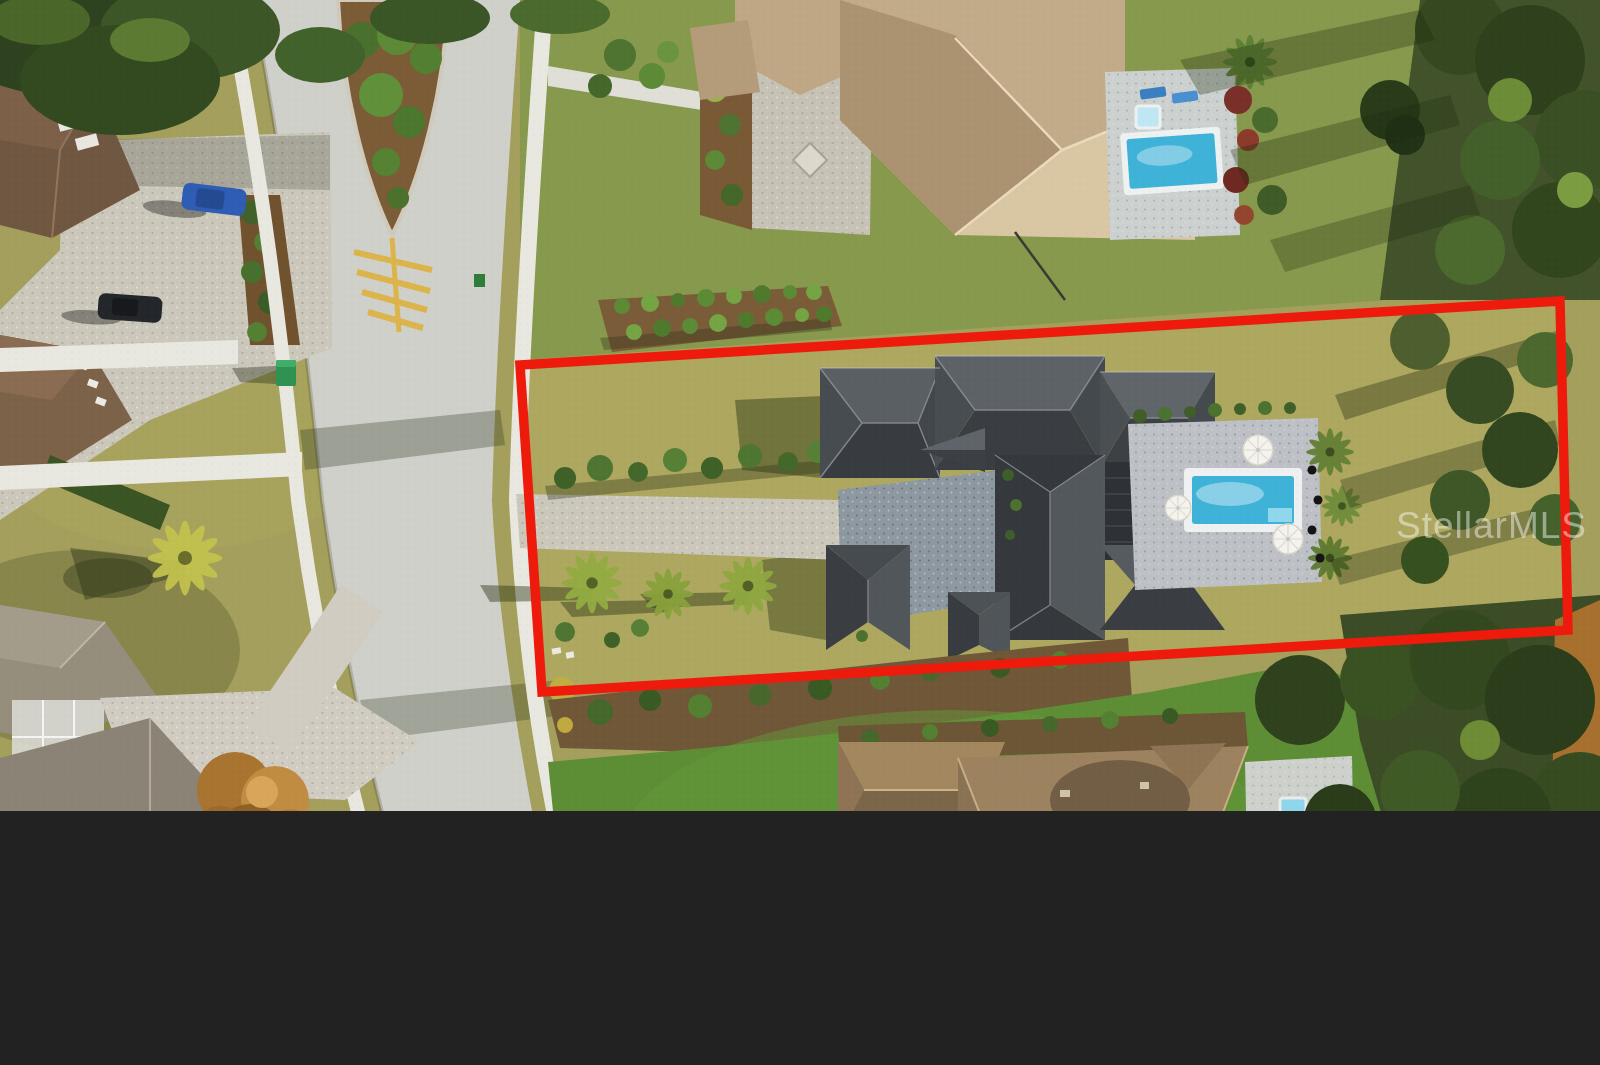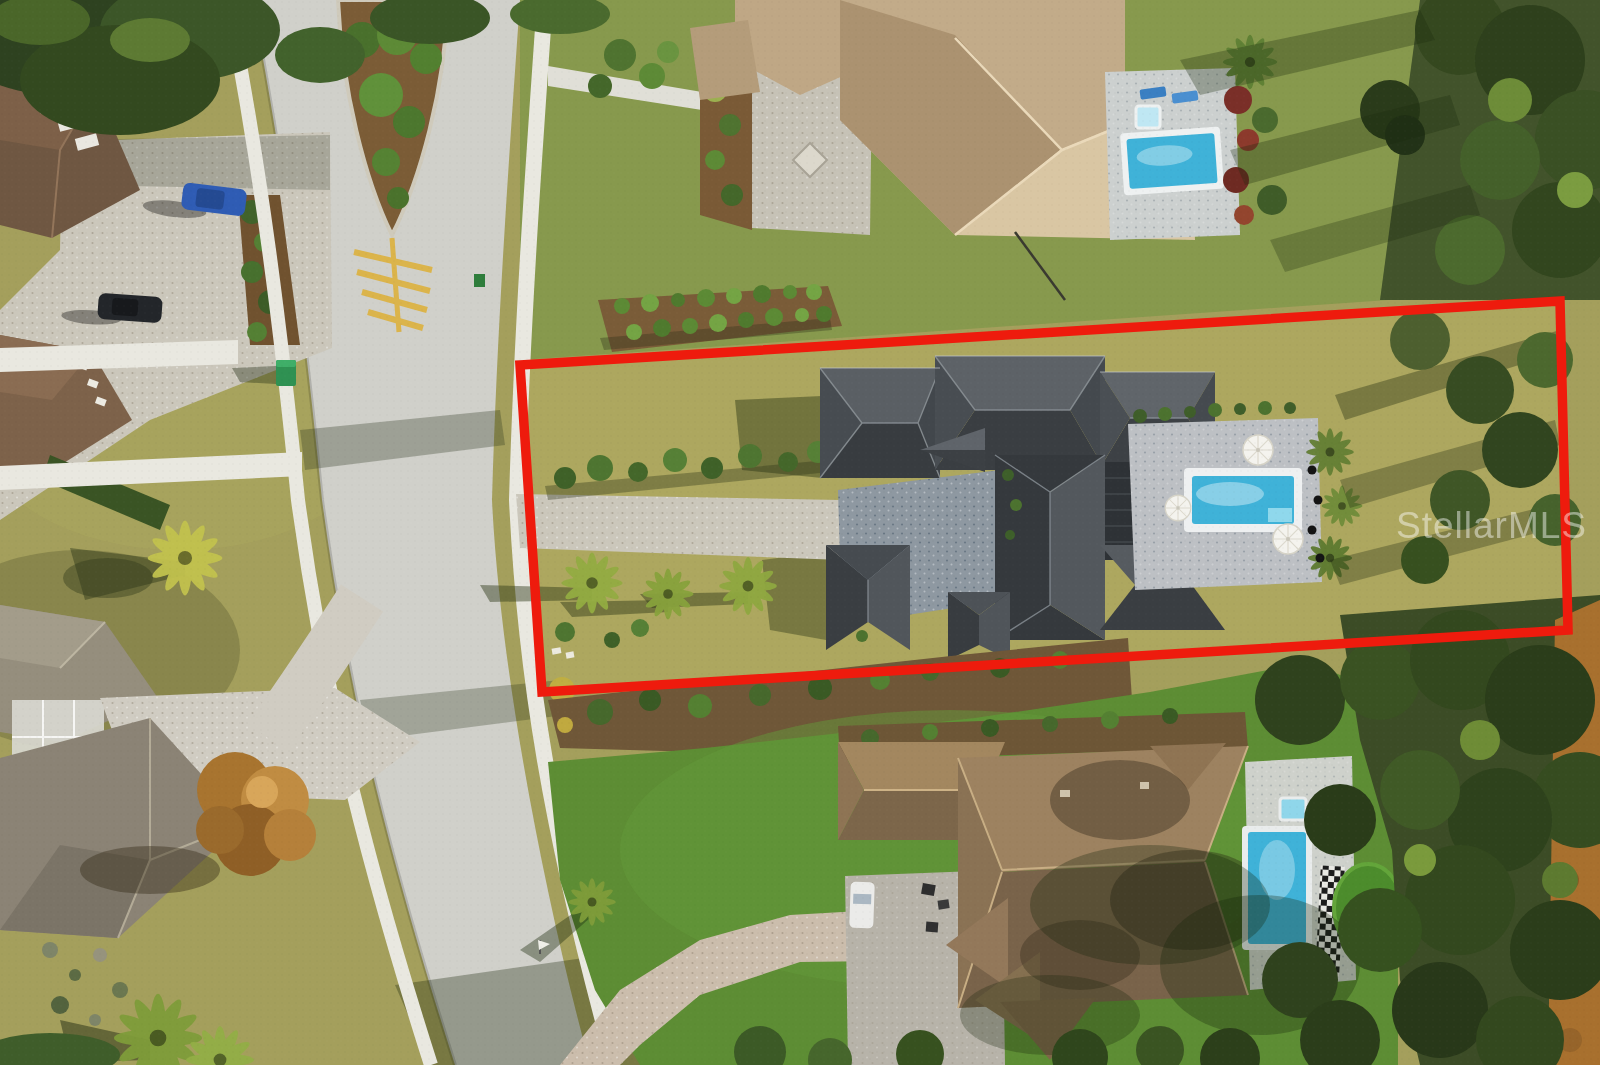--- a/index.html
+++ b/index.html
@@ -1,16 +1,16 @@
 <!DOCTYPE html>
 <html><head>
 <meta charset="utf-8">
 <style>
   html,body{margin:0;padding:0;background:#222;}
-  .stage{position:relative;width:1600px;height:1065px;overflow:hidden;background:#a49f5c;
+  .stage{position:relative;width:1600px;height:811px;overflow:hidden;background:#a49f5c;
          font-family:"Liberation Sans", sans-serif;}
   .stage svg{position:absolute;left:0;top:0;display:block;}
   .wm{font-family:"Liberation Sans", sans-serif;font-size:37px;letter-spacing:1px;
       fill:#ffffff;opacity:0.45;}
 </style>
 </head>
 <body>
 
 <div class="stage">
 <svg width="1600" height="1065" viewBox="0 0 1600 1065">

